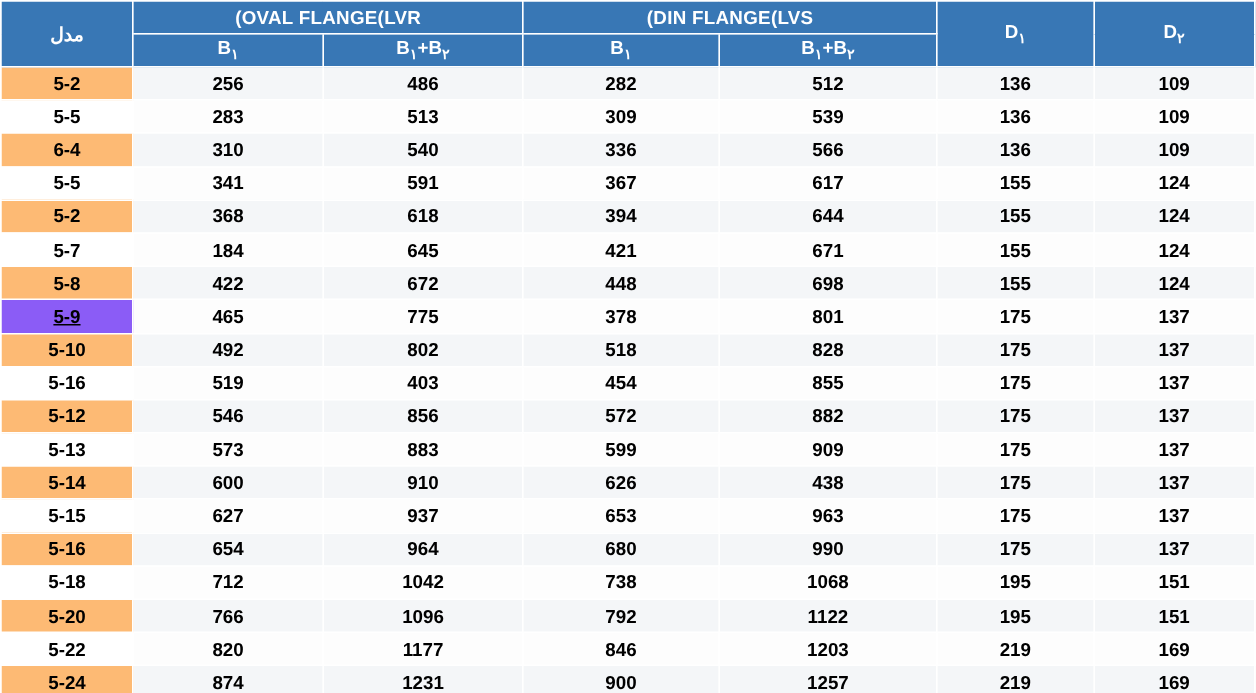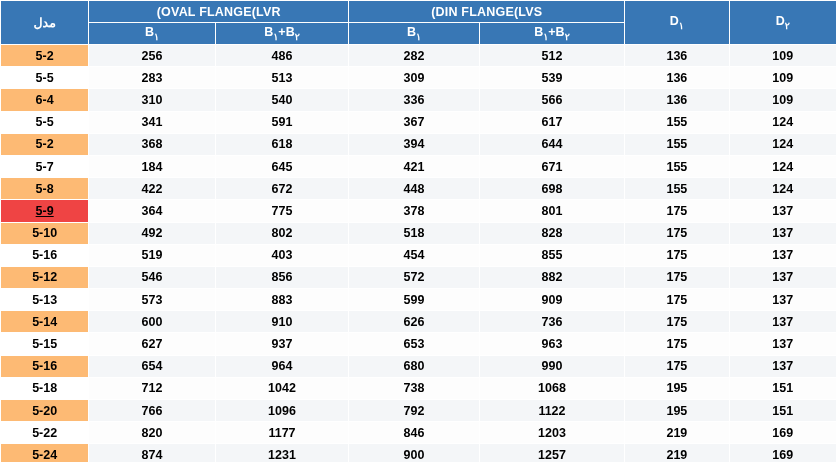--- a/index.html
+++ b/index.html
@@ -45,21 +45,21 @@
   tbody tr:nth-child(even) td {
     background: #fdfdfd;
   }
   tbody td.model {
     background: #fdba74;
   }
   tbody tr:nth-child(even) td.model {
     background: #ffffff;
   }
   tbody tr.highlight td.model {
-    background: #ef4444;
+    background: #8b5cf6;
     text-decoration: underline;
   }
   .sub {
     font-size: 9.5px;
     vertical-align: sub;
   }
   col.c0 { width: 88px; }
   col.c1 { width: 126px; }
   col.c2 { width: 133px; }
   col.c3 { width: 130px; }
@@ -154,21 +154,21 @@
         <td class="model">5-8</td>
         <td>422</td>
         <td>672</td>
         <td>448</td>
         <td>698</td>
         <td>155</td>
         <td>124</td>
       </tr>
       <tr class="highlight">
         <td class="model">5-9</td>
-        <td>364</td>
+        <td>465</td>
         <td>775</td>
         <td>378</td>
         <td>801</td>
         <td>175</td>
         <td>137</td>
       </tr>
       <tr>
         <td class="model">5-10</td>
         <td>492</td>
         <td>802</td>
@@ -202,21 +202,21 @@
         <td>599</td>
         <td>909</td>
         <td>175</td>
         <td>137</td>
       </tr>
       <tr>
         <td class="model">5-14</td>
         <td>600</td>
         <td>910</td>
         <td>626</td>
-        <td>736</td>
+        <td>438</td>
         <td>175</td>
         <td>137</td>
       </tr>
       <tr>
         <td class="model">5-15</td>
         <td>627</td>
         <td>937</td>
         <td>653</td>
         <td>963</td>
         <td>175</td>

